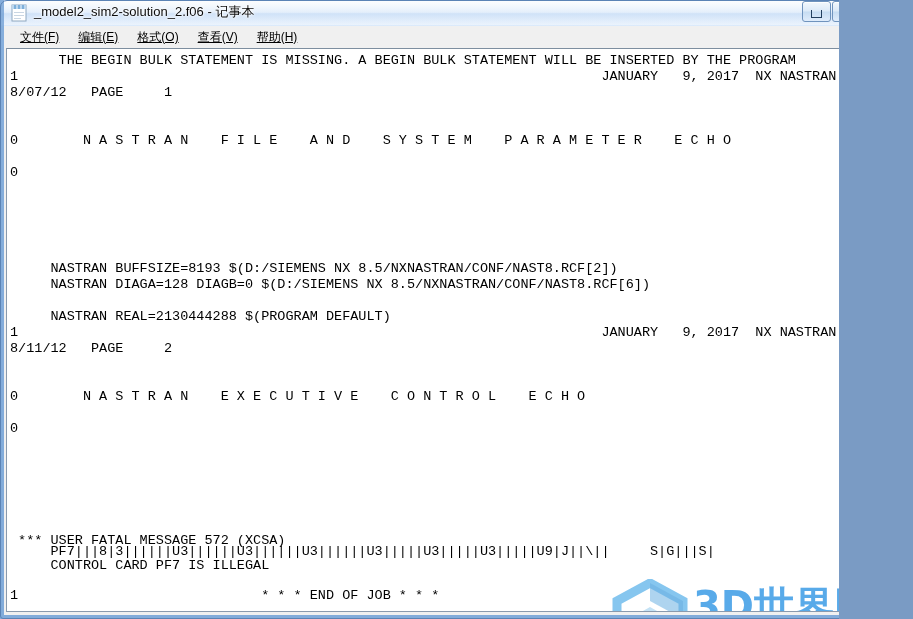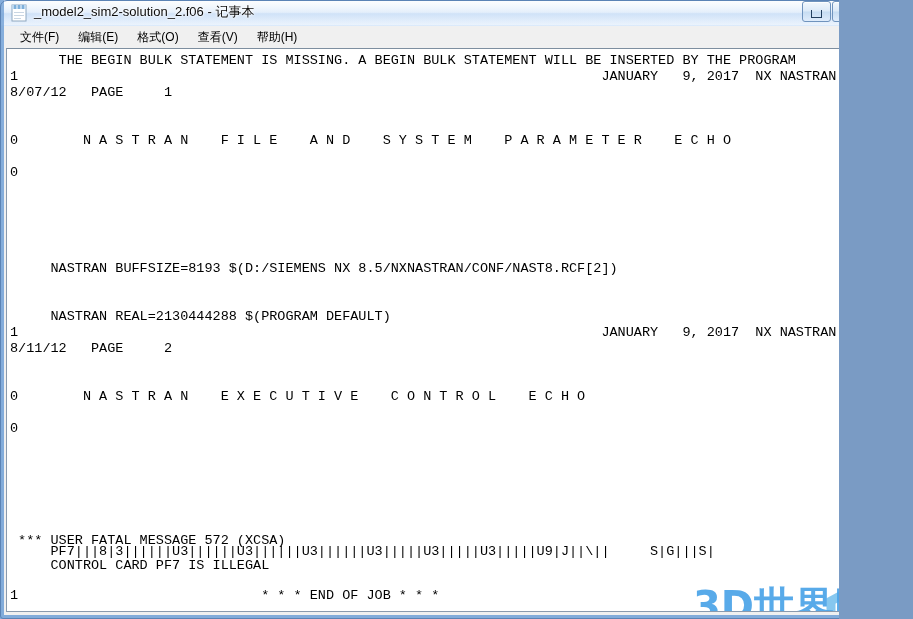--- a/index.html
+++ b/index.html
@@ -82,35 +82,35 @@
     text-shadow:0 1px 1px rgba(0,0,0,.5);
   }
 
   
   .menubar{
     position:absolute;left:4px;top:26px;width:905px;height:22px;
     background:#f0f0f0;
     display:flex;align-items:center;
     box-sizing:border-box;
     padding-left:7px;
+    text-decoration:underline;
   }
   .menu-item{
     font-size:12px;color:#000;
     padding:2px 9px;
     margin-right:1px;
     white-space:nowrap;
     cursor:default;
   }
 
   
   .client{
     position:absolute;left:4px;top:48px;width:905px;height:567px;
     background:#f0f0f0;
     box-sizing:border-box;
-    text-align:right;
   }
   .edit-sunken{
     position:absolute;left:2px;top:0px;width:901px;height:564px;
     box-sizing:border-box;
     border:1px solid #8a9aad;
     border-top-color:#7d8e9f;
     background:#ffffff;
     overflow:hidden;
   }
   .edit-inner-hl{
@@ -239,20 +239,21 @@
           <div class="txt-line" style="top: 67px;"></div>
           <div class="txt-line" style="top: 83px;">0        N A S T R A N    F I L E    A N D    S Y S T E M    P A R A M E T E R    E C H O</div>
           <div class="txt-line" style="top: 99px;"></div>
           <div class="txt-line" style="top: 115px;">0</div>
           <div class="txt-line" style="top: 131px;"></div>
           <div class="txt-line" style="top: 147px;"></div>
           <div class="txt-line" style="top: 163px;"></div>
           <div class="txt-line" style="top: 179px;"></div>
           <div class="txt-line" style="top: 195px;"></div>
           <div class="txt-line" style="top: 211px;">     NASTRAN BUFFSIZE=8193 $(D:/SIEMENS NX 8.5/NXNASTRAN/CONF/NAST8.RCF[2])</div>
+          <div class="txt-line" style="top: 227px;">     NASTRAN DIAGA=128 DIAGB=0 $(D:/SIEMENS NX 8.5/NXNASTRAN/CONF/NAST8.RCF[6])</div>
           <div class="txt-line" style="top: 259px;">     NASTRAN REAL=2130444288 $(PROGRAM DEFAULT)</div>
           <div class="txt-line" style="top: 275px;">1                                                                        JANUARY   9, 2017  NX NASTRAN</div>
           <div class="txt-line" style="top: 291px;">8/11/12   PAGE     2</div>
           <div class="txt-line" style="top: 307px;"></div>
           <div class="txt-line" style="top: 323px;"></div>
           <div class="txt-line" style="top: 339px;">0        N A S T R A N    E X E C U T I V E    C O N T R O L    E C H O</div>
           <div class="txt-line" style="top: 355px;"></div>
           <div class="txt-line" style="top: 371px;">0</div>
           <div class="txt-line" style="top: 387px;"></div>
           <div class="txt-line" style="top: 403px;"></div>

